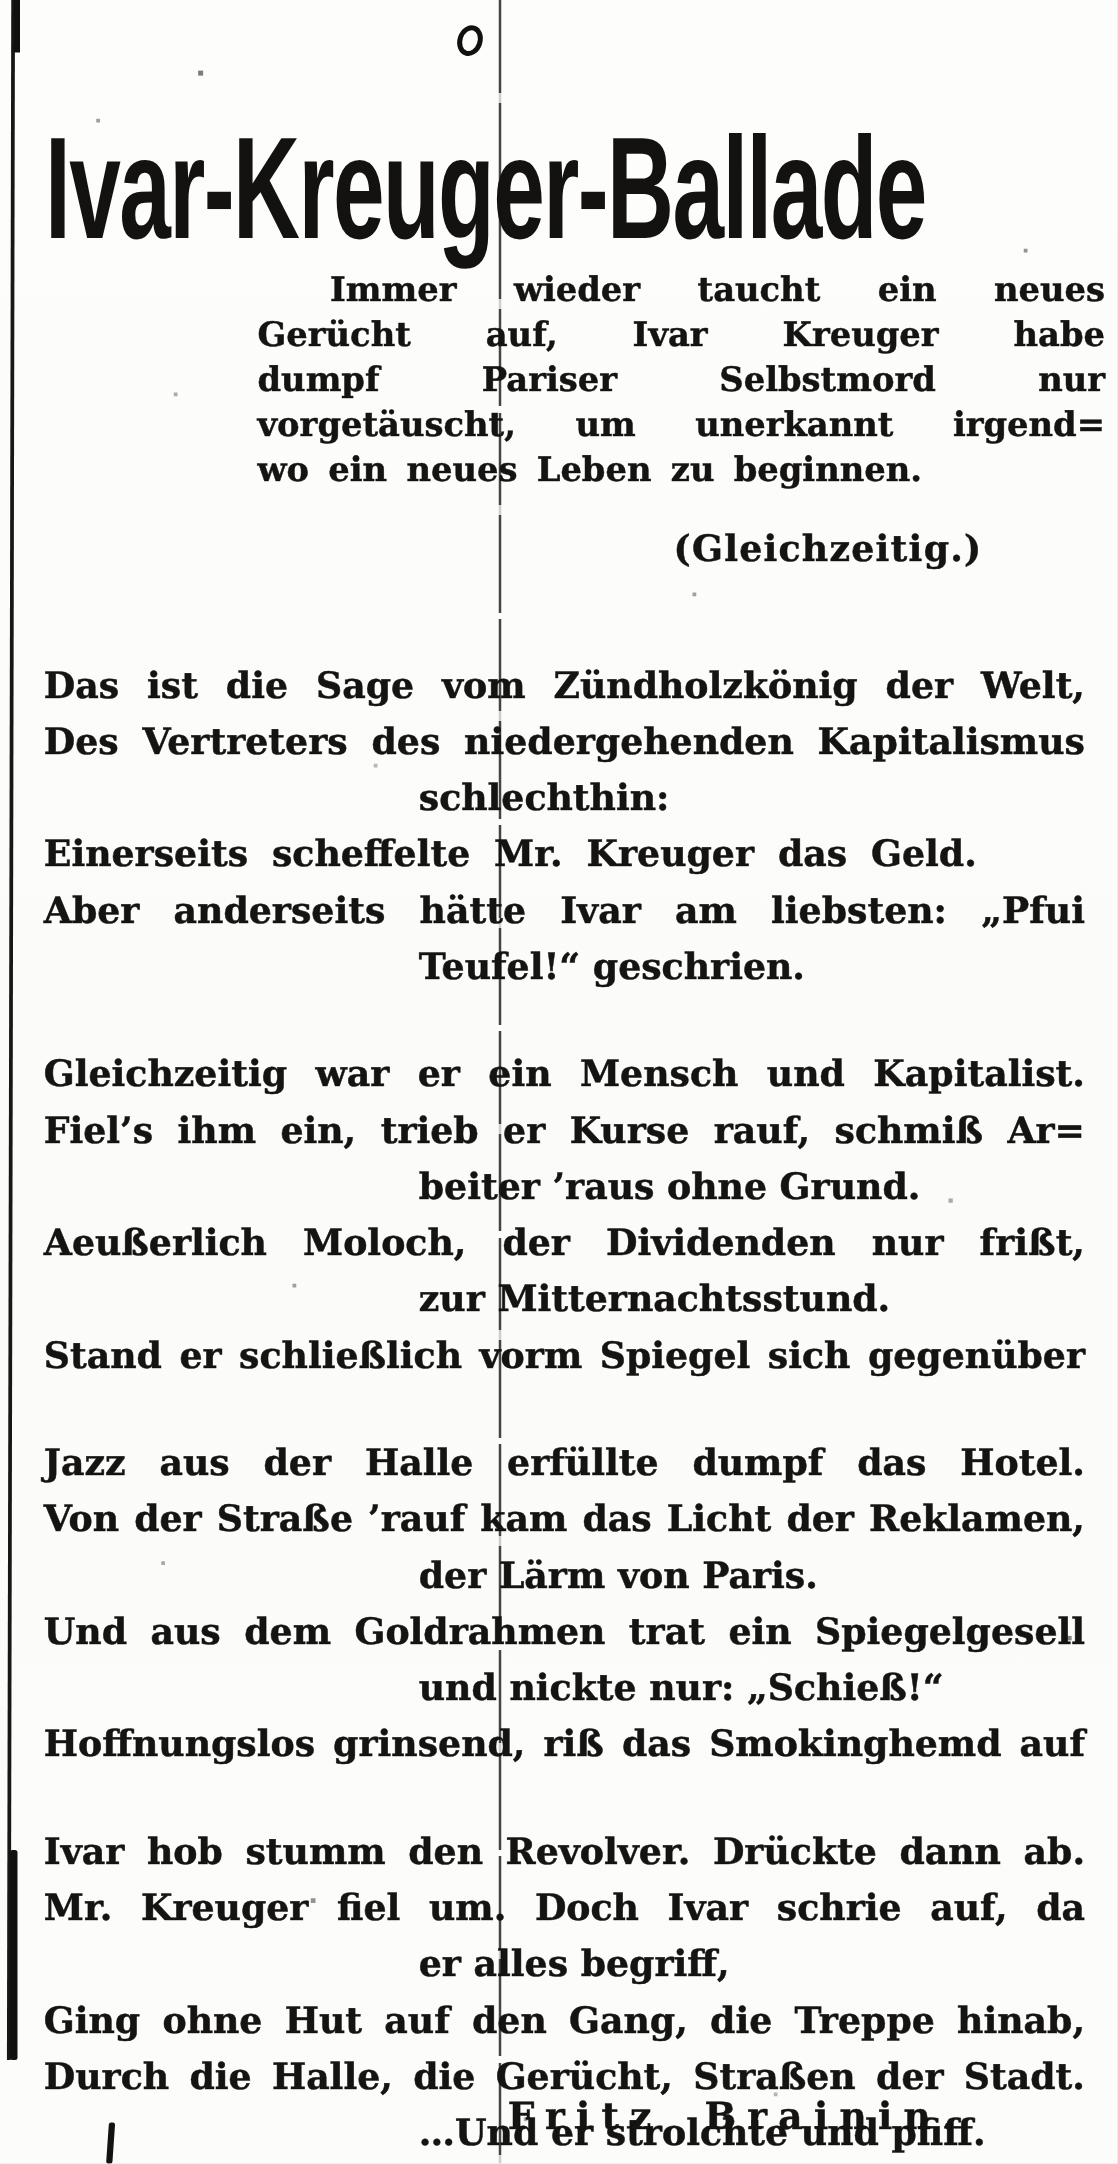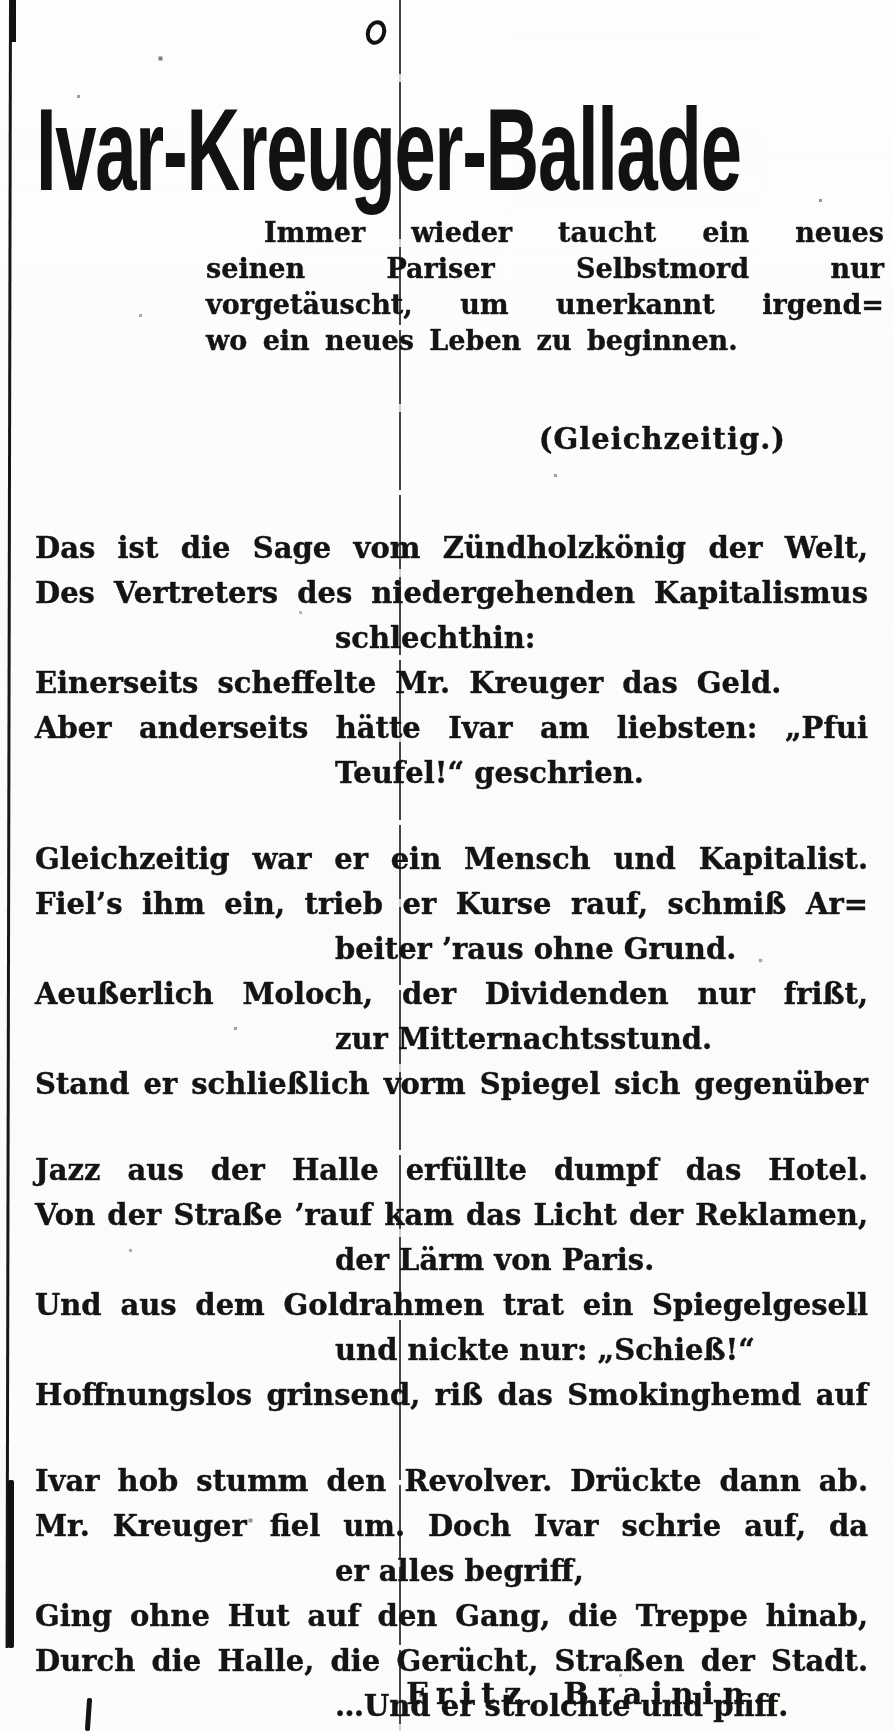--- a/index.html
+++ b/index.html
@@ -77,21 +77,22 @@
   <div class="left-edge-thick"></div>
   <div class="column-rule"></div>
   <div class="ornament"></div>
   <div class="specks"></div>
   <div class="bottom-mark"></div>
 
   <h1 class="title">Ivar-Kreuger-Ballade</h1>
 
   <div class="blk epigraph">
     <p class="ep first">Immer wieder taucht ein neues</p>
-    <p class="ep">seinen Pariser Selbstmord nur</p>
+    <p class="ep">Gerücht auf, Ivar Kreuger habe</p>
+    <p class="ep">dumpf Pariser Selbstmord nur</p>
     <p class="ep">vorgetäuscht, um unerkannt irgend=</p>
     <p class="ep last">wo ein neues Leben zu beginnen.</p>
   </div>
 
   <div class="blk attribution">(Gleichzeitig.)</div>
 
   <div class="blk poem">
     <div class="stanza">
       <p class="vl j">Das ist die Sage vom Zündholzkönig der Welt,</p>
       <p class="vl j">Des Vertreters des niedergehenden Kapitalismus</p>

